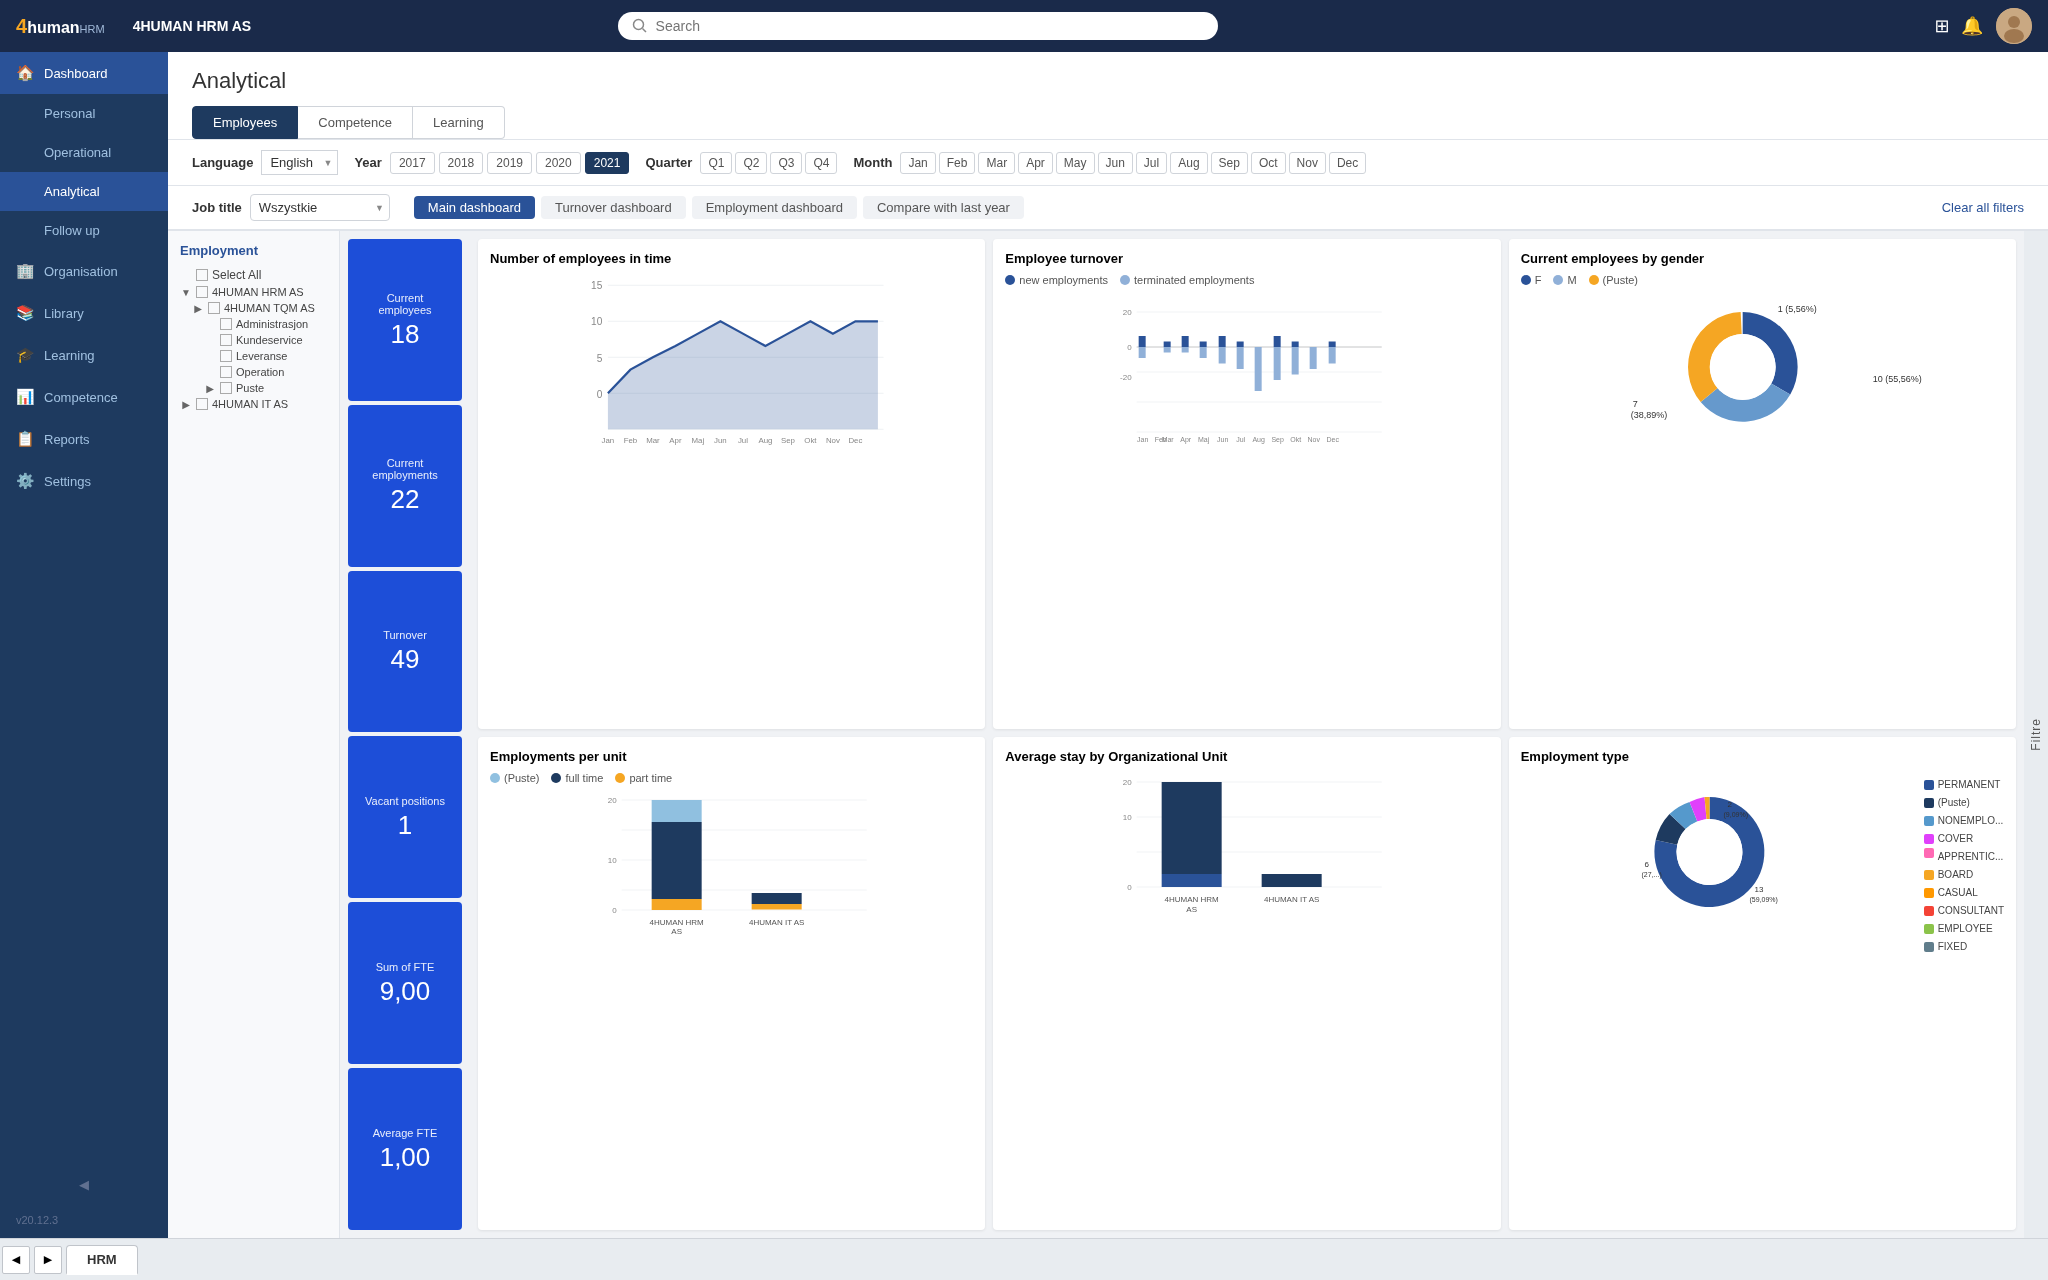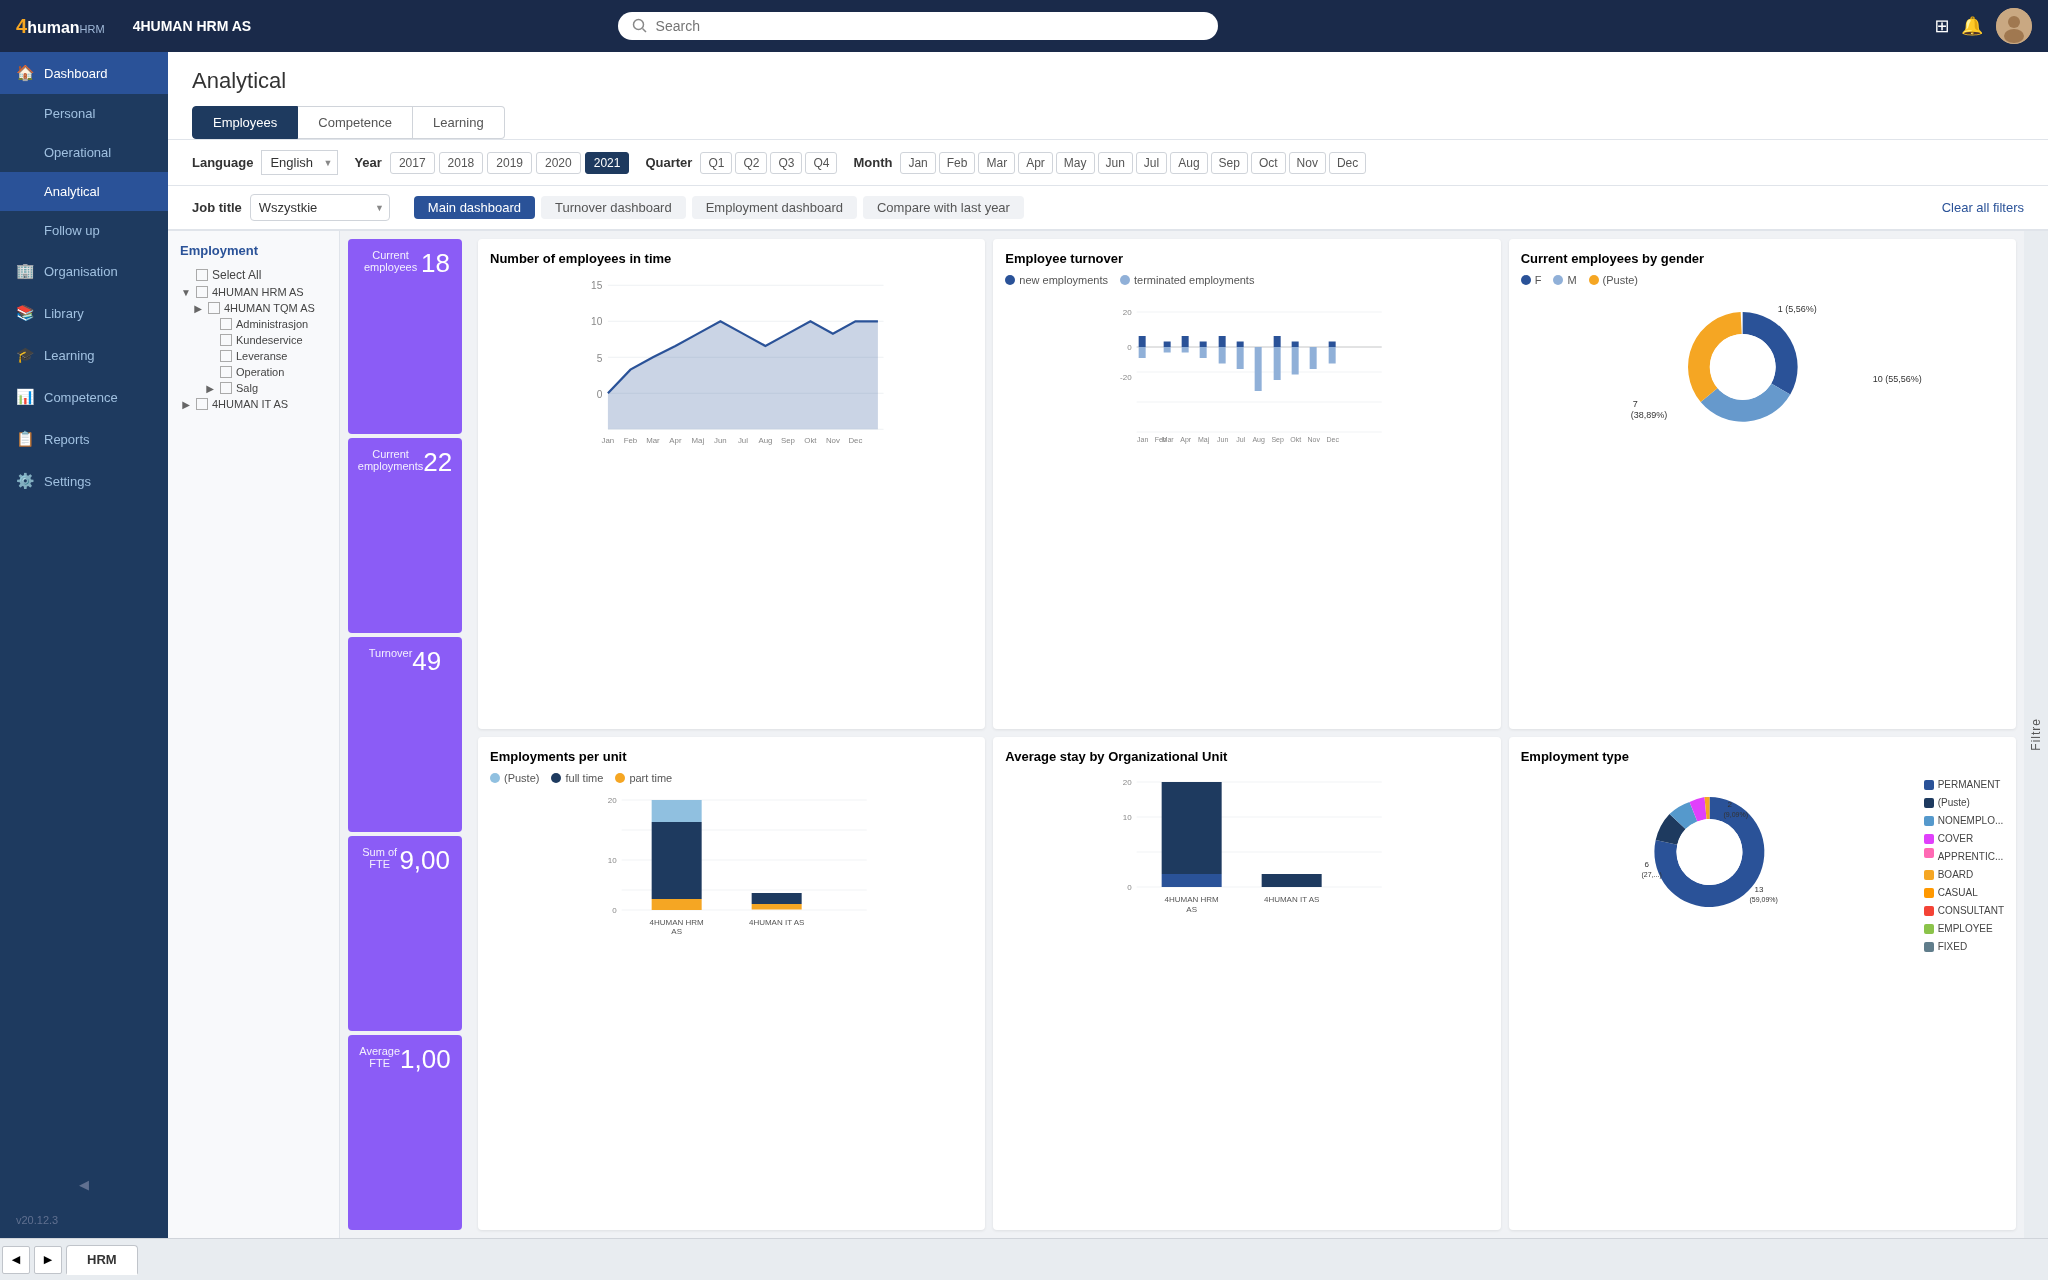--- a/index.html
+++ b/index.html
@@ -69,21 +69,21 @@
     .structure-panel { width: 172px; flex-shrink: 0; padding: 12px; background: #f8f9fb; border-right: 1px solid #e0e4ea; overflow-y: auto; }
     .structure-title { font-weight: 700; color: #2a5298; font-size: 13px; margin-bottom: 8px; }
     .tree-item { display: flex; align-items: center; gap: 4px; padding: 2px 0; font-size: 12px; color: #444; cursor: pointer; }
     .tree-item .check { width: 12px; height: 12px; border: 1px solid #aaa; display: inline-block; flex-shrink: 0; }
     .tree-expand { width: 12px; text-align: center; font-size: 10px; color: #666; }
     .tree-indent { margin-left: 12px; }
     .tree-indent2 { margin-left: 24px; }
 
     
     .kpi-col { display: flex; flex-direction: column; gap: 4px; padding: 8px; width: 130px; flex-shrink: 0; }
-    .kpi-card { background: #8b5cf6; color: white; border-radius: 4px; padding: 10px 12px; text-align: center; flex: 1; display: flex; justify-content: center; }
+    .kpi-card { background: #1d4ed8; color: white; border-radius: 4px; padding: 10px 12px; text-align: center; flex: 1; display: flex; flex-direction: column; justify-content: center; }
     .kpi-label { font-size: 11px; font-weight: 400; opacity: 0.9; margin-bottom: 4px; }
     .kpi-value { font-size: 26px; font-weight: 300; line-height: 1.1; }
 
     
     .charts-area { flex: 1; display: grid; grid-template-columns: 1fr 1fr 1fr; grid-template-rows: auto auto; gap: 8px; padding: 8px; overflow-y: auto; }
     .chart-card { background: white; border-radius: 4px; padding: 12px; box-shadow: 0 1px 3px rgba(0,0,0,0.08); }
     .chart-title { font-size: 13px; font-weight: 600; color: #000000; margin-bottom: 8px; }
     .chart-container { position: relative; height: 180px; }
 
     
@@ -301,41 +301,45 @@
           <span style="font-size:11px;">Leveranse</span>
         </div>
         <div class="tree-item tree-indent2">
           <span class="tree-expand"> </span>
           <span class="check"></span>
           <span style="font-size:11px;">Operation</span>
         </div>
         <div class="tree-item tree-indent2">
           <span class="tree-expand">▶</span>
           <span class="check"></span>
-          <span style="font-size:11px;">Salg</span>
+          <span style="font-size:11px;">Puste</span>
         </div>
         <div class="tree-item">
           <span class="tree-expand">▶</span>
           <span class="check"></span>
           <span style="font-size:11px;">4HUMAN IT AS</span>
         </div>
       </div>
 
       <div class="kpi-col">
         <div class="kpi-card">
           <div class="kpi-label">Current employees</div>
           <div class="kpi-value">18</div>
         </div>
         <div class="kpi-card">
           <div class="kpi-label">Current employments</div>
           <div class="kpi-value">22</div>
         </div>
         <div class="kpi-card">
           <div class="kpi-label">Turnover</div>
           <div class="kpi-value">49</div>
+        </div>
+        <div class="kpi-card">
+          <div class="kpi-label">Vacant positions</div>
+          <div class="kpi-value">1</div>
         </div>
         <div class="kpi-card">
           <div class="kpi-label">Sum of FTE</div>
           <div class="kpi-value">9,00</div>
         </div>
         <div class="kpi-card">
           <div class="kpi-label">Average FTE</div>
           <div class="kpi-value">1,00</div>
         </div>
       </div>

